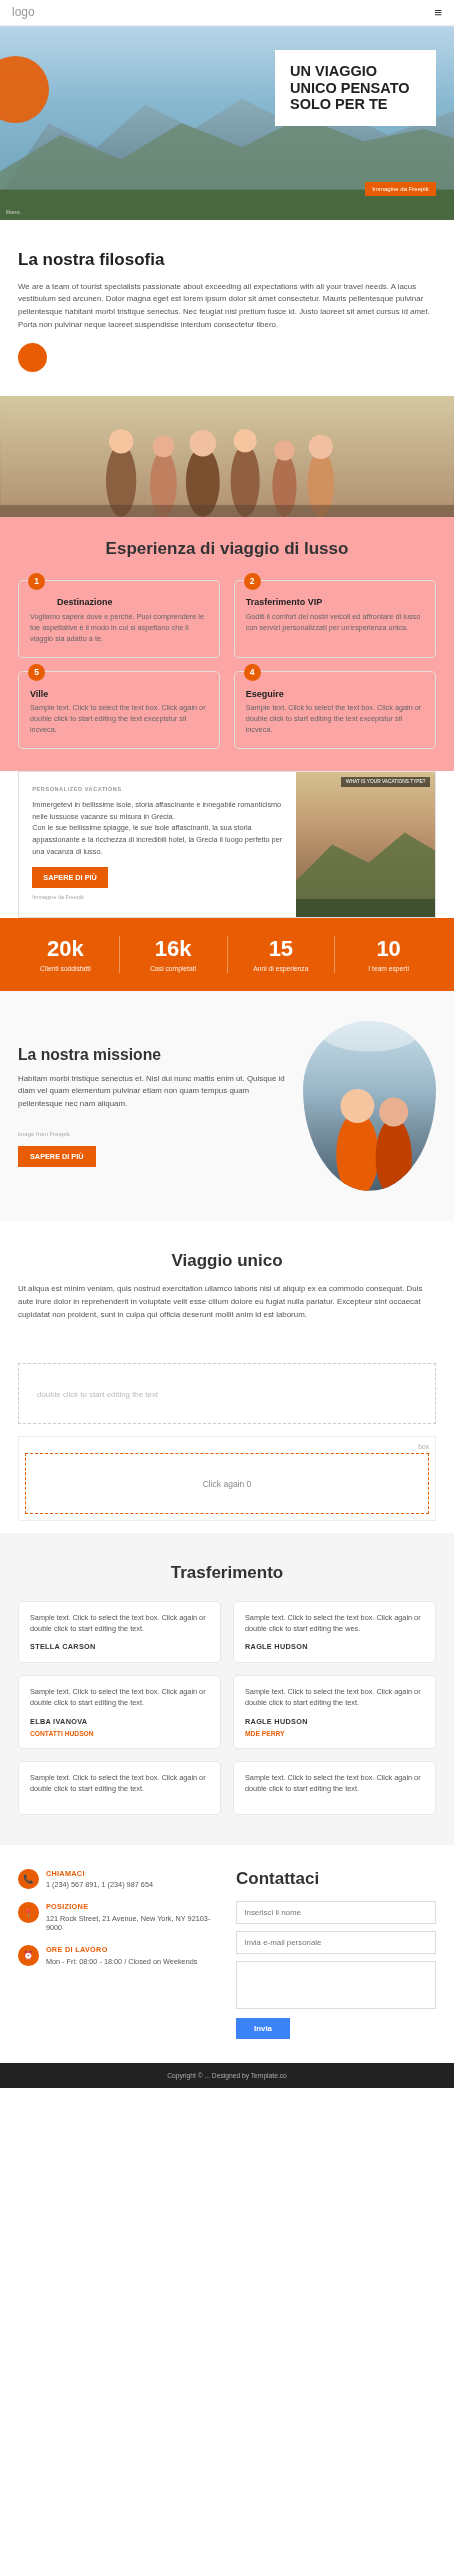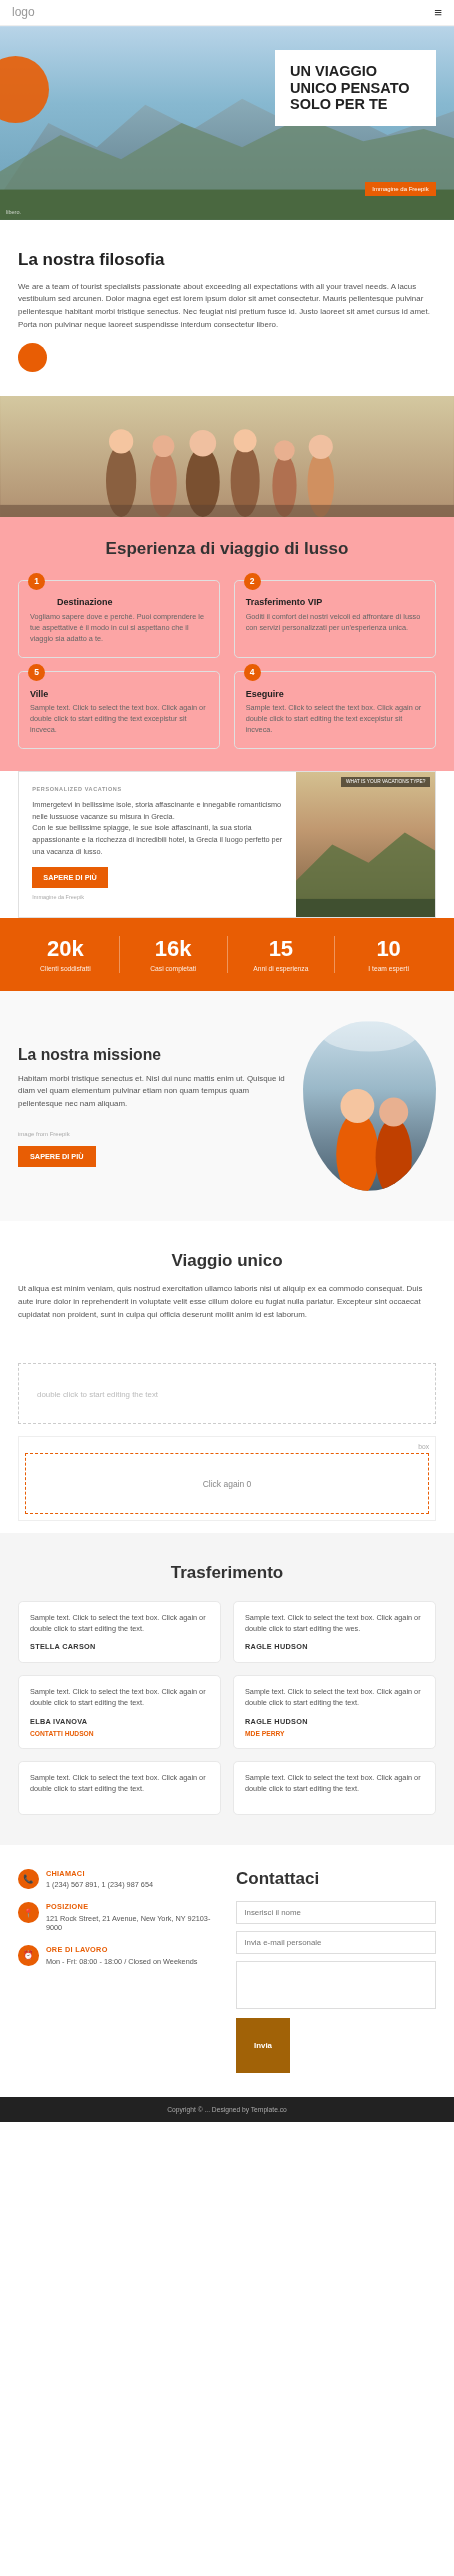--- a/index.html
+++ b/index.html
@@ -277,21 +277,21 @@
     </div>
 
   </div>
 
   <div style="flex:1;">
     <h2 style="font-size:17px; font-weight:700; margin-bottom:12px;">Contattaci</h2>
     <div>
       <input style="width: 100%; border: 0.6px solid rgb(221, 221, 221); padding: 6px 7.3px; margin-bottom: 7.3px; font-size: 7.9px; color: rgb(51, 51, 51); outline: none;" placeholder="Inserisci il nome">
       <input style="width: 100%; border: 0.6px solid rgb(221, 221, 221); padding: 6px 7.3px; margin-bottom: 7.3px; font-size: 7.9px; color: rgb(51, 51, 51); outline: none;" placeholder="Invia e-mail personale">
       <textarea style="width: 100%; border: 0.6px solid rgb(221, 221, 221); padding: 6px 7.3px; margin-bottom: 7.3px; font-size: 7.9px; color: rgb(51, 51, 51); height: 48px; outline: none; resize: none;"></textarea>
-      <button style="background:#a16207; color:#fff; border:none; padding:23px 18px; font-size:7.9px; font-weight:600; cursor:pointer;">Invia</button>
+      <button style="background:#3b82f6; color:#fff; border:none; padding:6px 18px; font-size:7.9px; font-weight:600; cursor:pointer;">Invia</button>
     </div>
   </div>
 </section>
 
 <footer style="background:#222; color:#aaa; padding:9px 18px; text-align:center; font-size:6.7px;">
   <span>Copyright © ... Designed by Template.co</span>
 </footer>
 
 
 </body></html>

